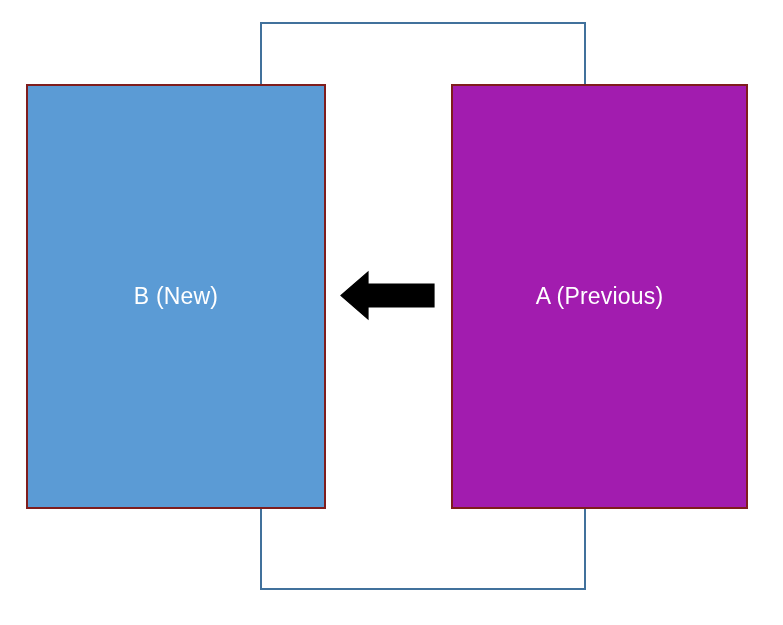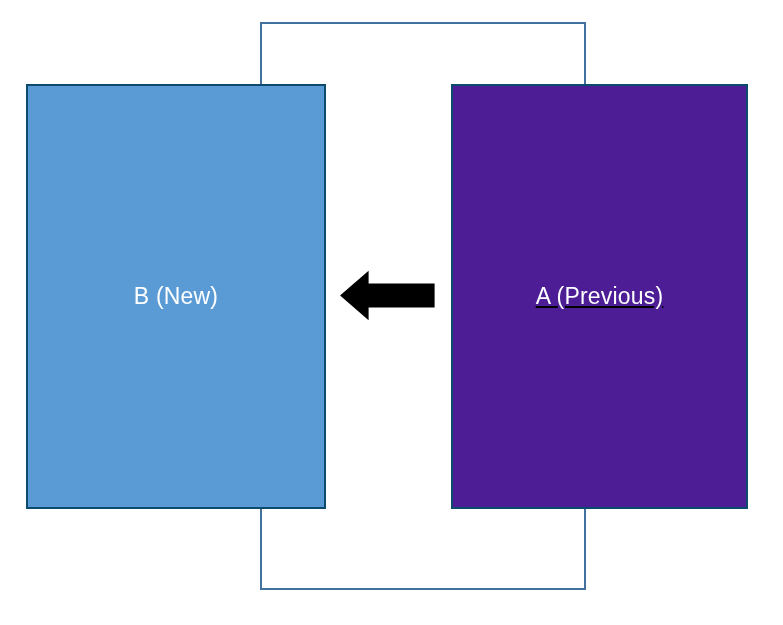--- a/index.html
+++ b/index.html
@@ -56,21 +56,21 @@
     left: 326px;
     top: 476px;
     width: 126px;
     height: 36px;
   }
 
   
   .process-box {
     position: absolute;
     box-sizing: border-box;
-    border: 2px solid #0c4a6e;
+    border: 2px solid #7f1d1d;
     display: flex;
     align-items: center;
     justify-content: center;
     z-index: 3;
   }
   .process-box .box-label {
     color: #ffffff;
     font-size: 23px;
     font-weight: 400;
     letter-spacing: 0.2px;
@@ -83,22 +83,21 @@
     top: 84px;
     width: 300px;
     height: 425px;
     background: #5B9BD5;
   }
   #box-previous {
     left: 451px;
     top: 84px;
     width: 297px;
     height: 425px;
-    background: #4c1d95;
-    text-decoration: underline;
+    background: #a21caf;
   }
 
   
   #flow-arrow {
     position: absolute;
     left: 338px;
     top: 268px;
     width: 100px;
     height: 55px;
     z-index: 4;

